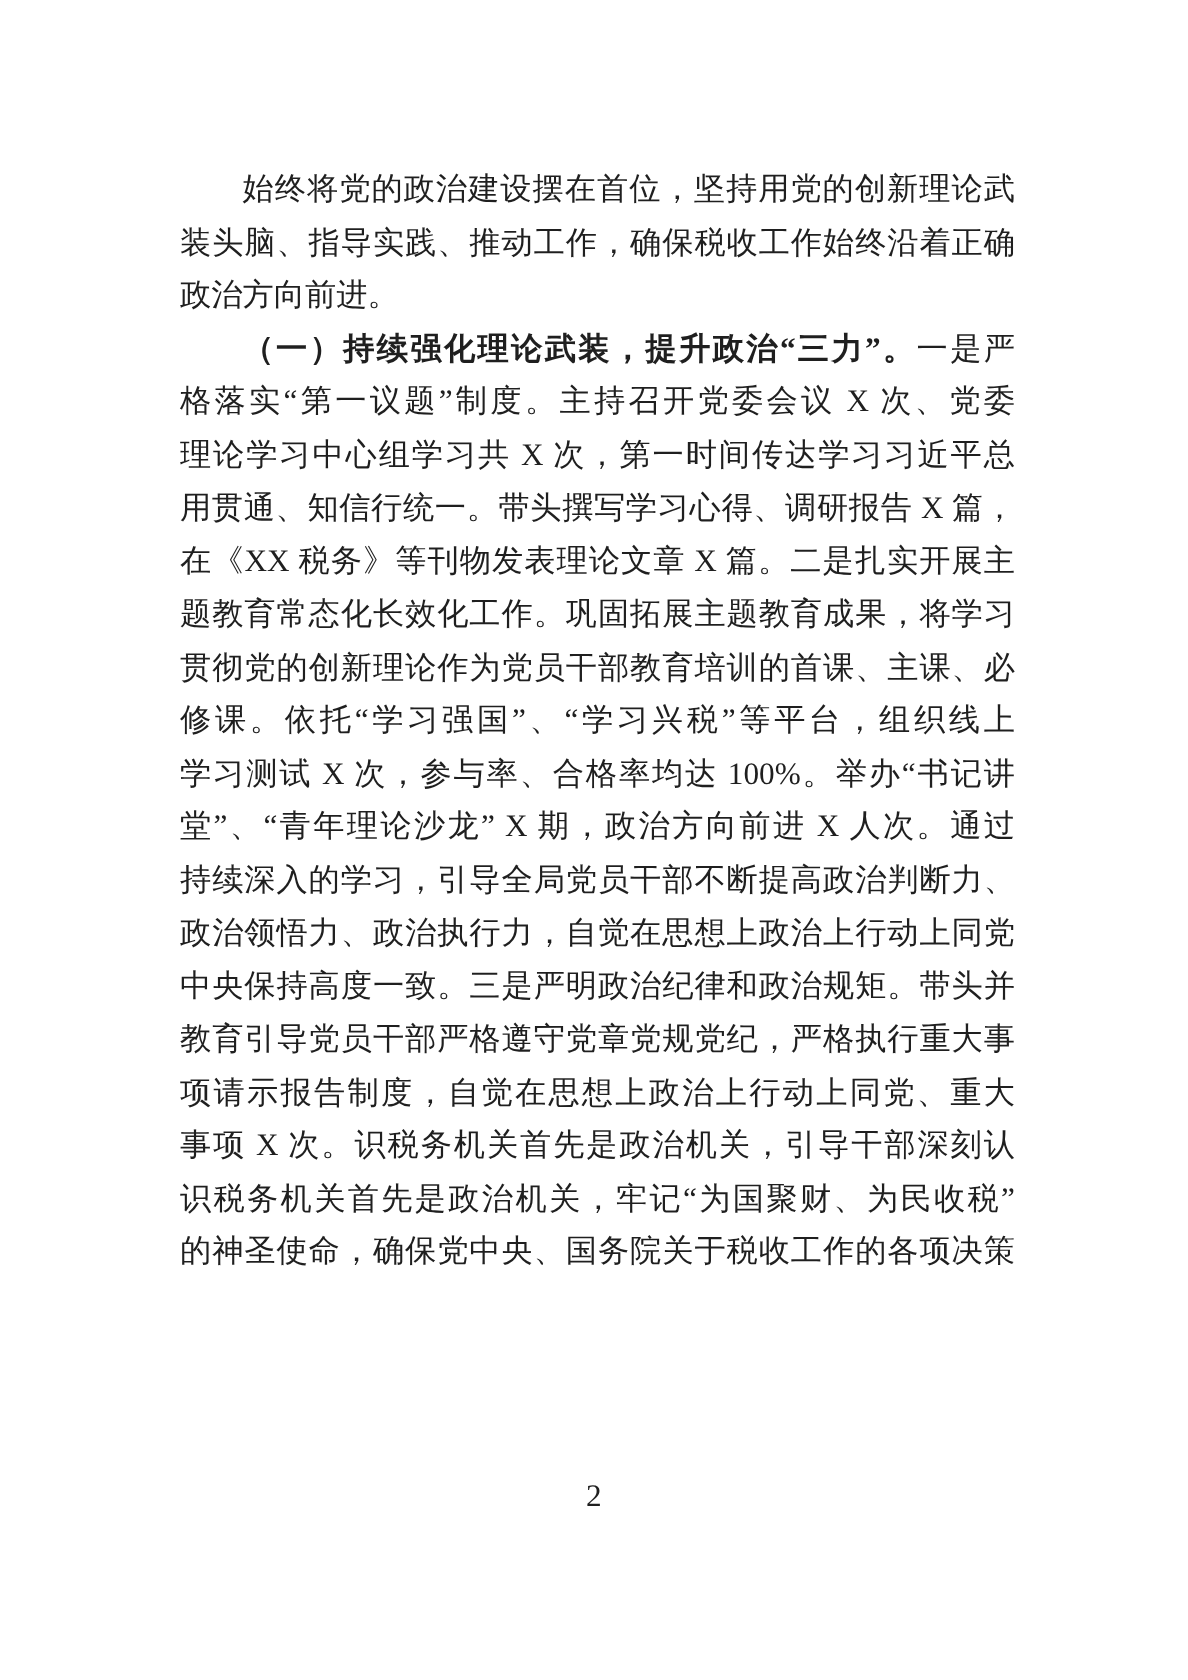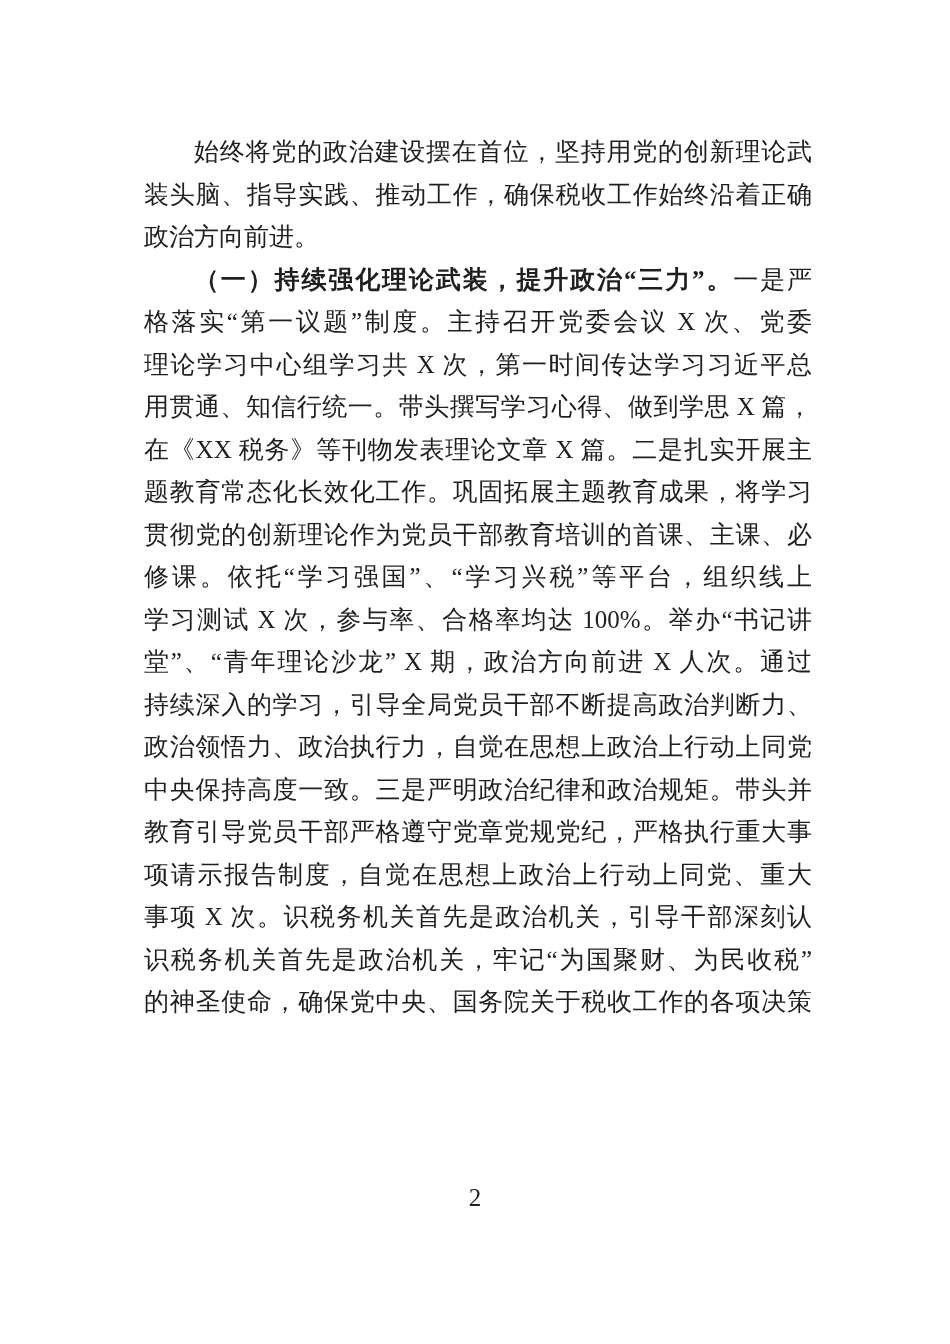--- a/index.html
+++ b/index.html
@@ -59,21 +59,21 @@
 <body>
 
 <div class="page">
   <div class="text-body">
       <div class="line justified indent"><span class="seg">始终将党的政治建设摆在首位，坚持用党的创新理论武</span></div>
       <div class="line justified"><span class="seg">装头脑、指导实践、推动工作，确保税收工作始终沿着正确</span></div>
       <div class="line justified para-end"><span class="seg">政治方向前进。</span></div>
       <div class="line justified indent"><span class="seg seg-bold">（一）持续强化理论武装，提升政治“三力”。</span><span class="seg">一是严</span></div>
       <div class="line justified"><span class="seg">格落实“第一议题”制度。主持召开党委会议 X 次、党委</span></div>
       <div class="line justified"><span class="seg">理论学习中心组学习共 X 次，第一时间传达学习习近平总</span></div>
-      <div class="line justified"><span class="seg">用贯通、知信行统一。带头撰写学习心得、做到学思 X 篇，</span></div>
+      <div class="line justified"><span class="seg">用贯通、知信行统一。带头撰写学习心得、调研报告 X 篇，</span></div>
       <div class="line justified"><span class="seg">在《XX 税务》等刊物发表理论文章 X 篇。二是扎实开展主</span></div>
       <div class="line justified"><span class="seg">题教育常态化长效化工作。巩固拓展主题教育成果，将学习</span></div>
       <div class="line justified"><span class="seg">贯彻党的创新理论作为党员干部教育培训的首课、主课、必</span></div>
       <div class="line justified"><span class="seg">修课。依托“学习强国”、“学习兴税”等平台，组织线上</span></div>
       <div class="line justified"><span class="seg">学习测试 X 次，参与率、合格率均达 100%。举办“书记讲</span></div>
       <div class="line justified"><span class="seg">堂”、“青年理论沙龙” X 期，政治方向前进 X 人次。通过</span></div>
       <div class="line justified"><span class="seg">持续深入的学习，引导全局党员干部不断提高政治判断力、</span></div>
       <div class="line justified"><span class="seg">政治领悟力、政治执行力，自觉在思想上政治上行动上同党</span></div>
       <div class="line justified"><span class="seg">中央保持高度一致。三是严明政治纪律和政治规矩。带头并</span></div>
       <div class="line justified"><span class="seg">教育引导党员干部严格遵守党章党规党纪，严格执行重大事</span></div>

